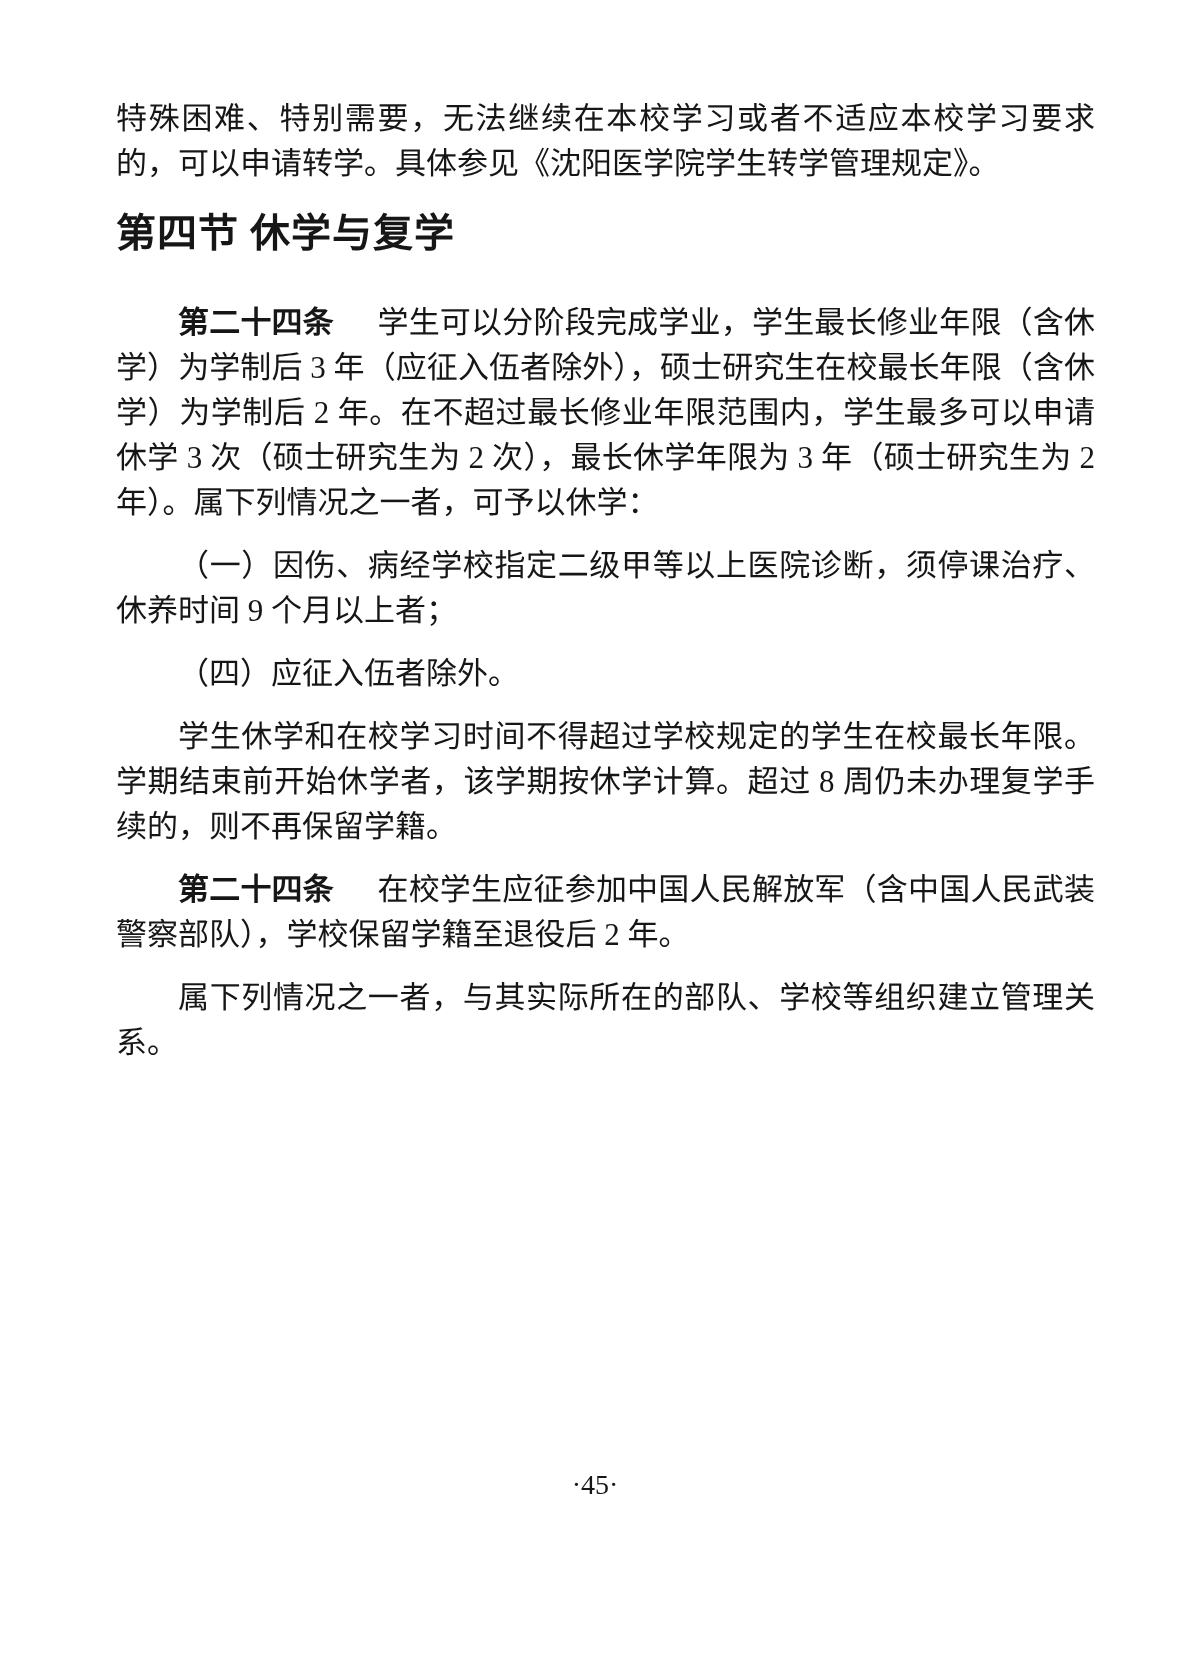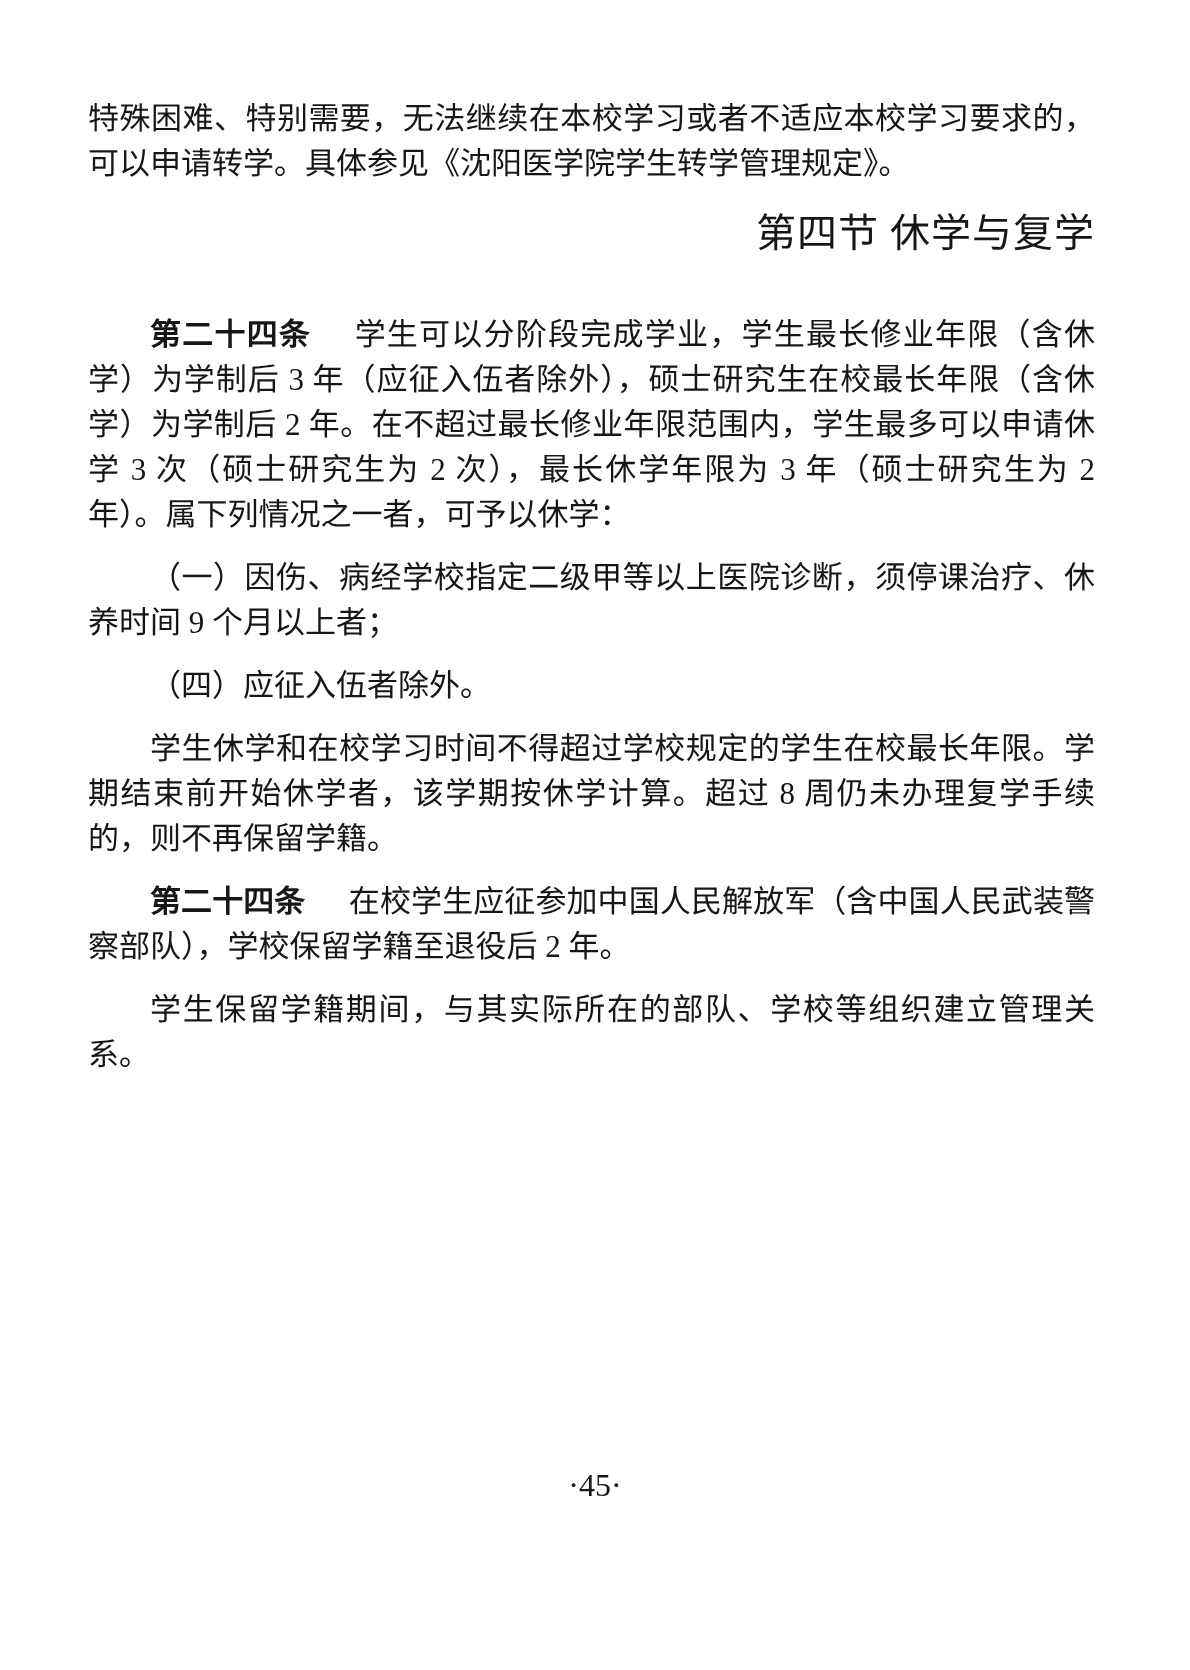--- a/index.html
+++ b/index.html
@@ -10,51 +10,51 @@
   .page {
     position: relative;
     width: 1190px;
     height: 1670px;
     box-sizing: border-box;
     background: #ffffff;
     color: #161616;
     font-family: "Liberation Serif", "DejaVu Serif", serif;
     font-size: 31px;
     line-height: 45px;
-    padding: 96px 95px 0 88px;
+    padding: 96px 95px 0 116px;
     text-align: justify;
     overflow: hidden;
   }
   .para {
     margin: 0 0 18px 0;
     text-indent: 2em;
   }
   .para.continuation {
     text-indent: 0;
   }
   .section-heading {
     font-size: 40px;
     line-height: 48px;
-    font-weight: 400;
-    text-align: right;
+    font-weight: 700;
+    text-align: left;
     text-indent: 0;
-    margin: 24px 0 54px 0;
+    margin: 24px 0 42px 0;
     letter-spacing: 1px;
   }
   .article-term {
     font-weight: 700;
     margin-right: 1.4em;
   }
   .page-footer {
     position: absolute;
     left: 0;
     top: 1468px;
     width: 1190px;
     text-align: center;
-    font-size: 32px;
+    font-size: 28px;
     line-height: 34px;
     text-indent: 0;
     color: #161616;
   }
 </style>
 </head>
 <body>
 
 <div class="page">
 
@@ -68,17 +68,17 @@
 
 
 
   <p class="para">（四）应征入伍者除外。</p>
 
   <p class="para">学生休学和在校学习时间不得超过学校规定的学生在校最长年限。学期结束前开始休学者，该学期按休学计算。超过 8 周仍未办理复学手续的，则不再保留学籍。</p>
 
   <p class="para"><span class="article-term">第二十四条</span><span>在校学生应征参加中国人民解放军（含中国人民武装警察部队），学校保留学籍至退役后 2 年。</span></p>
 
 
-  <p class="para">学生保留学籍期间，与其实际所在的部队、学校等组织建立管理关系。</p>
+  <p class="para">属下列情况之一者，与其实际所在的部队、学校等组织建立管理关系。</p>
 
   <div class="page-footer">·45·</div>
 
 </div>
 
 </body></html>

